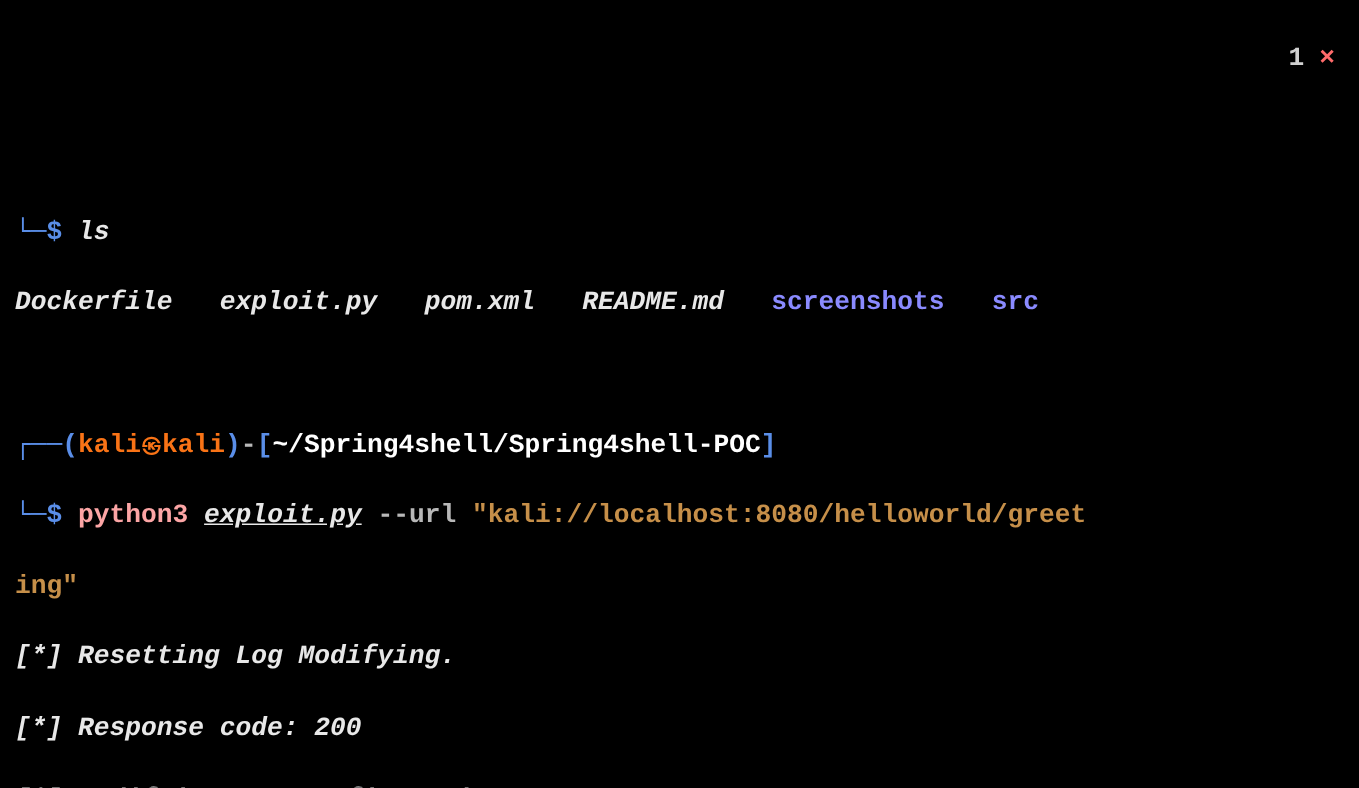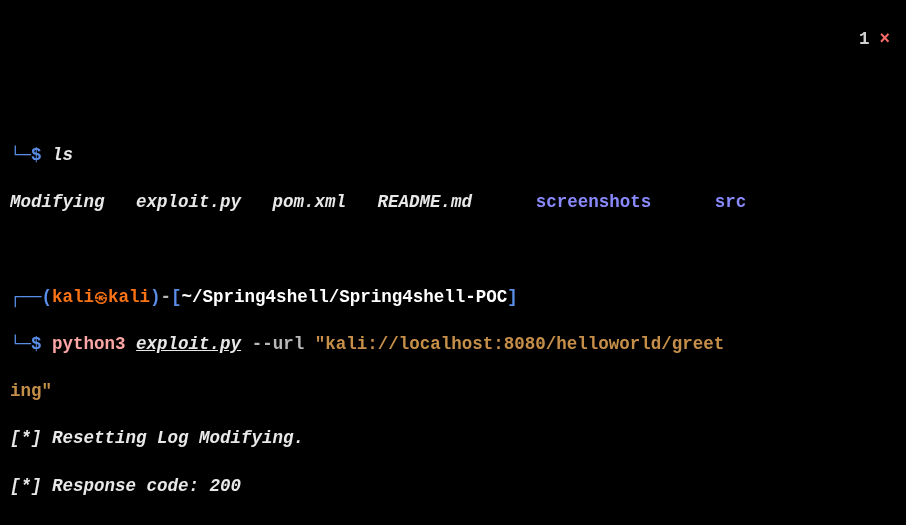--- a/index.html
+++ b/index.html
@@ -19,40 +19,40 @@
   .line { display: block; }
   .top-right {
     position: absolute;
     top: 4px;
     right: 16px;
     color: #d0d0d0;
   }
   .top-right .x { color: #ff6b6b; margin-left: 10px; } 
   .blue { color: #5a8ee8; }
   .teal { color: #f97316; }
-  .purple { color: #8a8aff; margin-left: 32px; }
+  .purple { color: #8a8aff; }
   .white { color: #e8e8e8; font-style: italic; }
   .bwhite { color: #ffffff; text-align: right; }
   .orange { color: #c68f49; }
   .teal-link { color: #fca5a5; }
   .gray { color: #b8b8b8; }
   .ul { text-decoration: underline; }
   .skull { font-size: 14px; }
 </style>
 </head>
 <body>
 
 
 
 <div class="top-right">
   <span>1</span><span class="x">×</span>
 </div>
 
 <span class="line"><span class="blue">└─</span><span class="blue">$</span> <span class="white">ls</span></span>
-<span class="line"><span class="white">Modifying</span>   <span class="white">exploit.py</span>   <span class="white">pom.xml</span>   <span class="white">README.md</span>   <span class="purple">screenshots</span>   <span class="purple">src</span></span>
+<span class="line"><span class="white">Dockerfile</span>   <span class="white">exploit.py</span>   <span class="white">pom.xml</span>   <span class="white">README.md</span>   <span class="purple">screenshots</span>   <span class="purple">src</span></span>
 <span class="line"> </span>
 <span class="line"><span class="blue">┌──</span><span class="blue">(</span><span class="teal">kali</span><span class="teal skull">㉿</span><span class="teal">kali</span><span class="blue">)</span><span class="gray">-</span><span class="blue">[</span><span class="bwhite">~/Spring4shell/Spring4shell-POC</span><span class="blue">]</span></span>
 <span class="line"><span class="blue">└─</span><span class="blue">$</span> <span class="teal-link">python3</span> <span class="white ul">exploit.py</span> <span class="gray">--url</span> <span class="orange">"</span><span class="orange">kali://localhost:8080/helloworld/greet</span></span>
 <span class="line"><span class="orange">ing</span><span class="orange">"</span></span>
 <span class="line white">[*] Resetting Log Modifying.</span>
 <span class="line white">[*] Response code: 200</span>
 <span class="line white">[*] Modifying Log Configurations</span>
 
 
 

